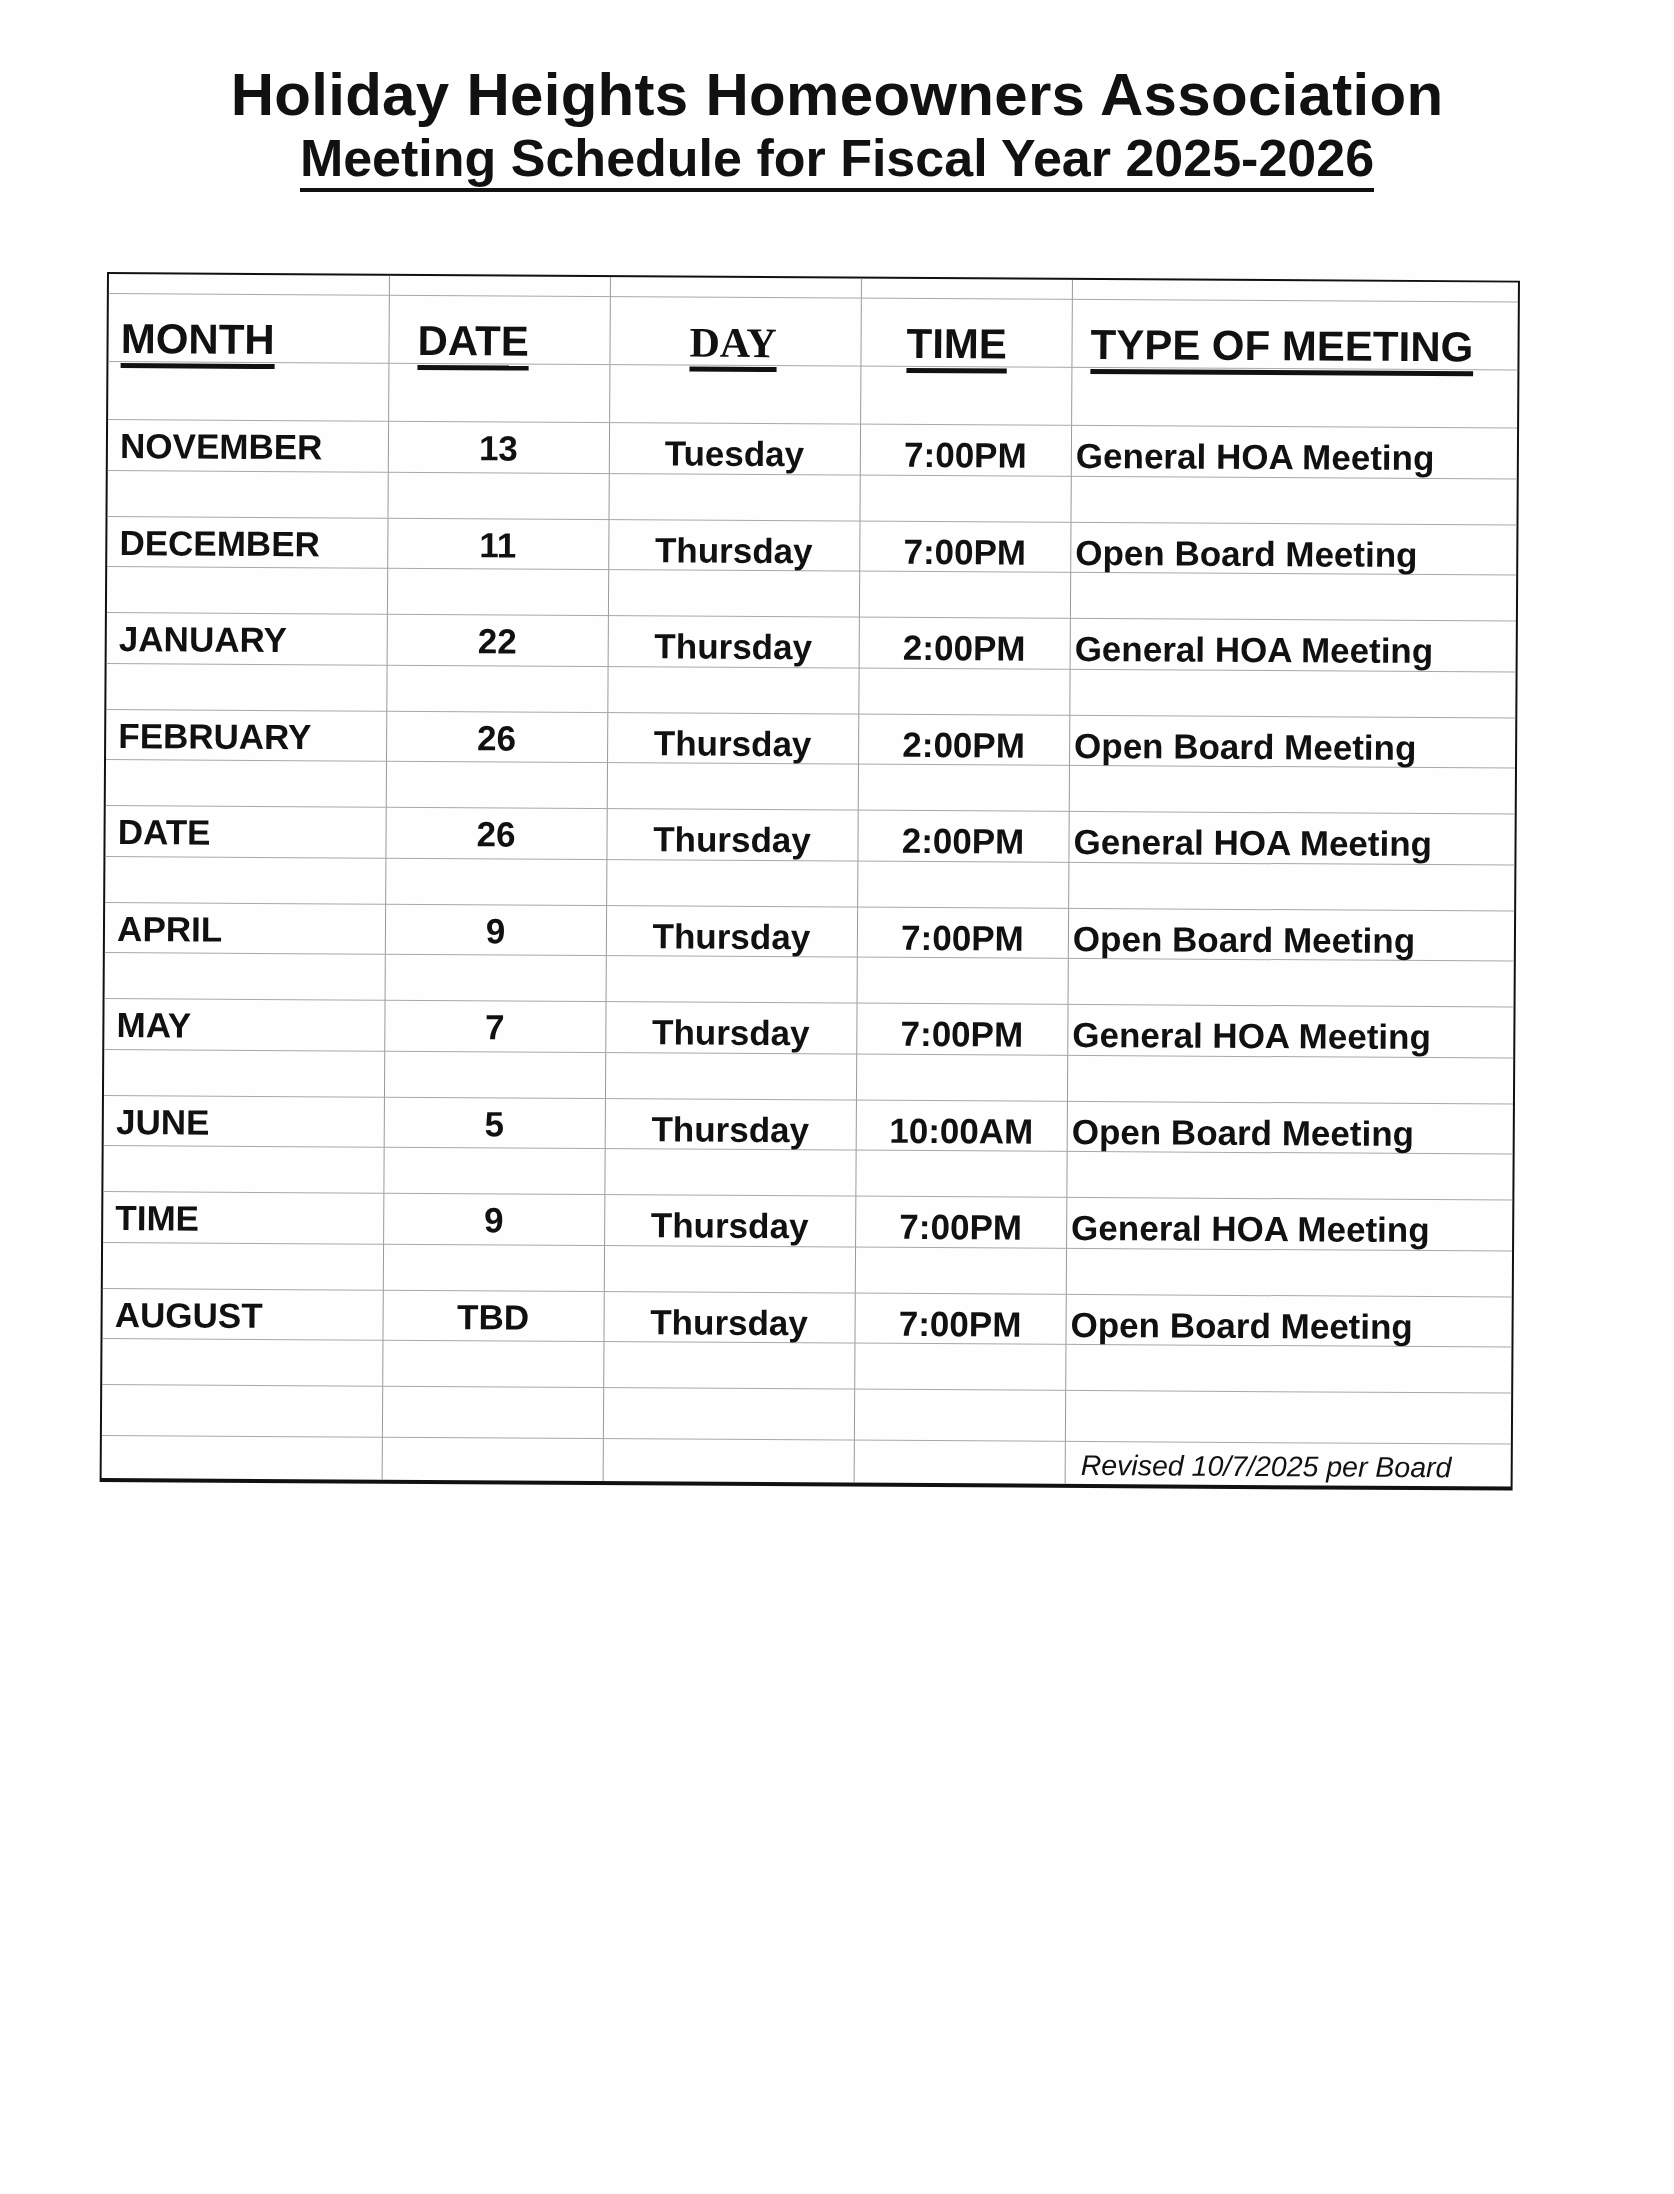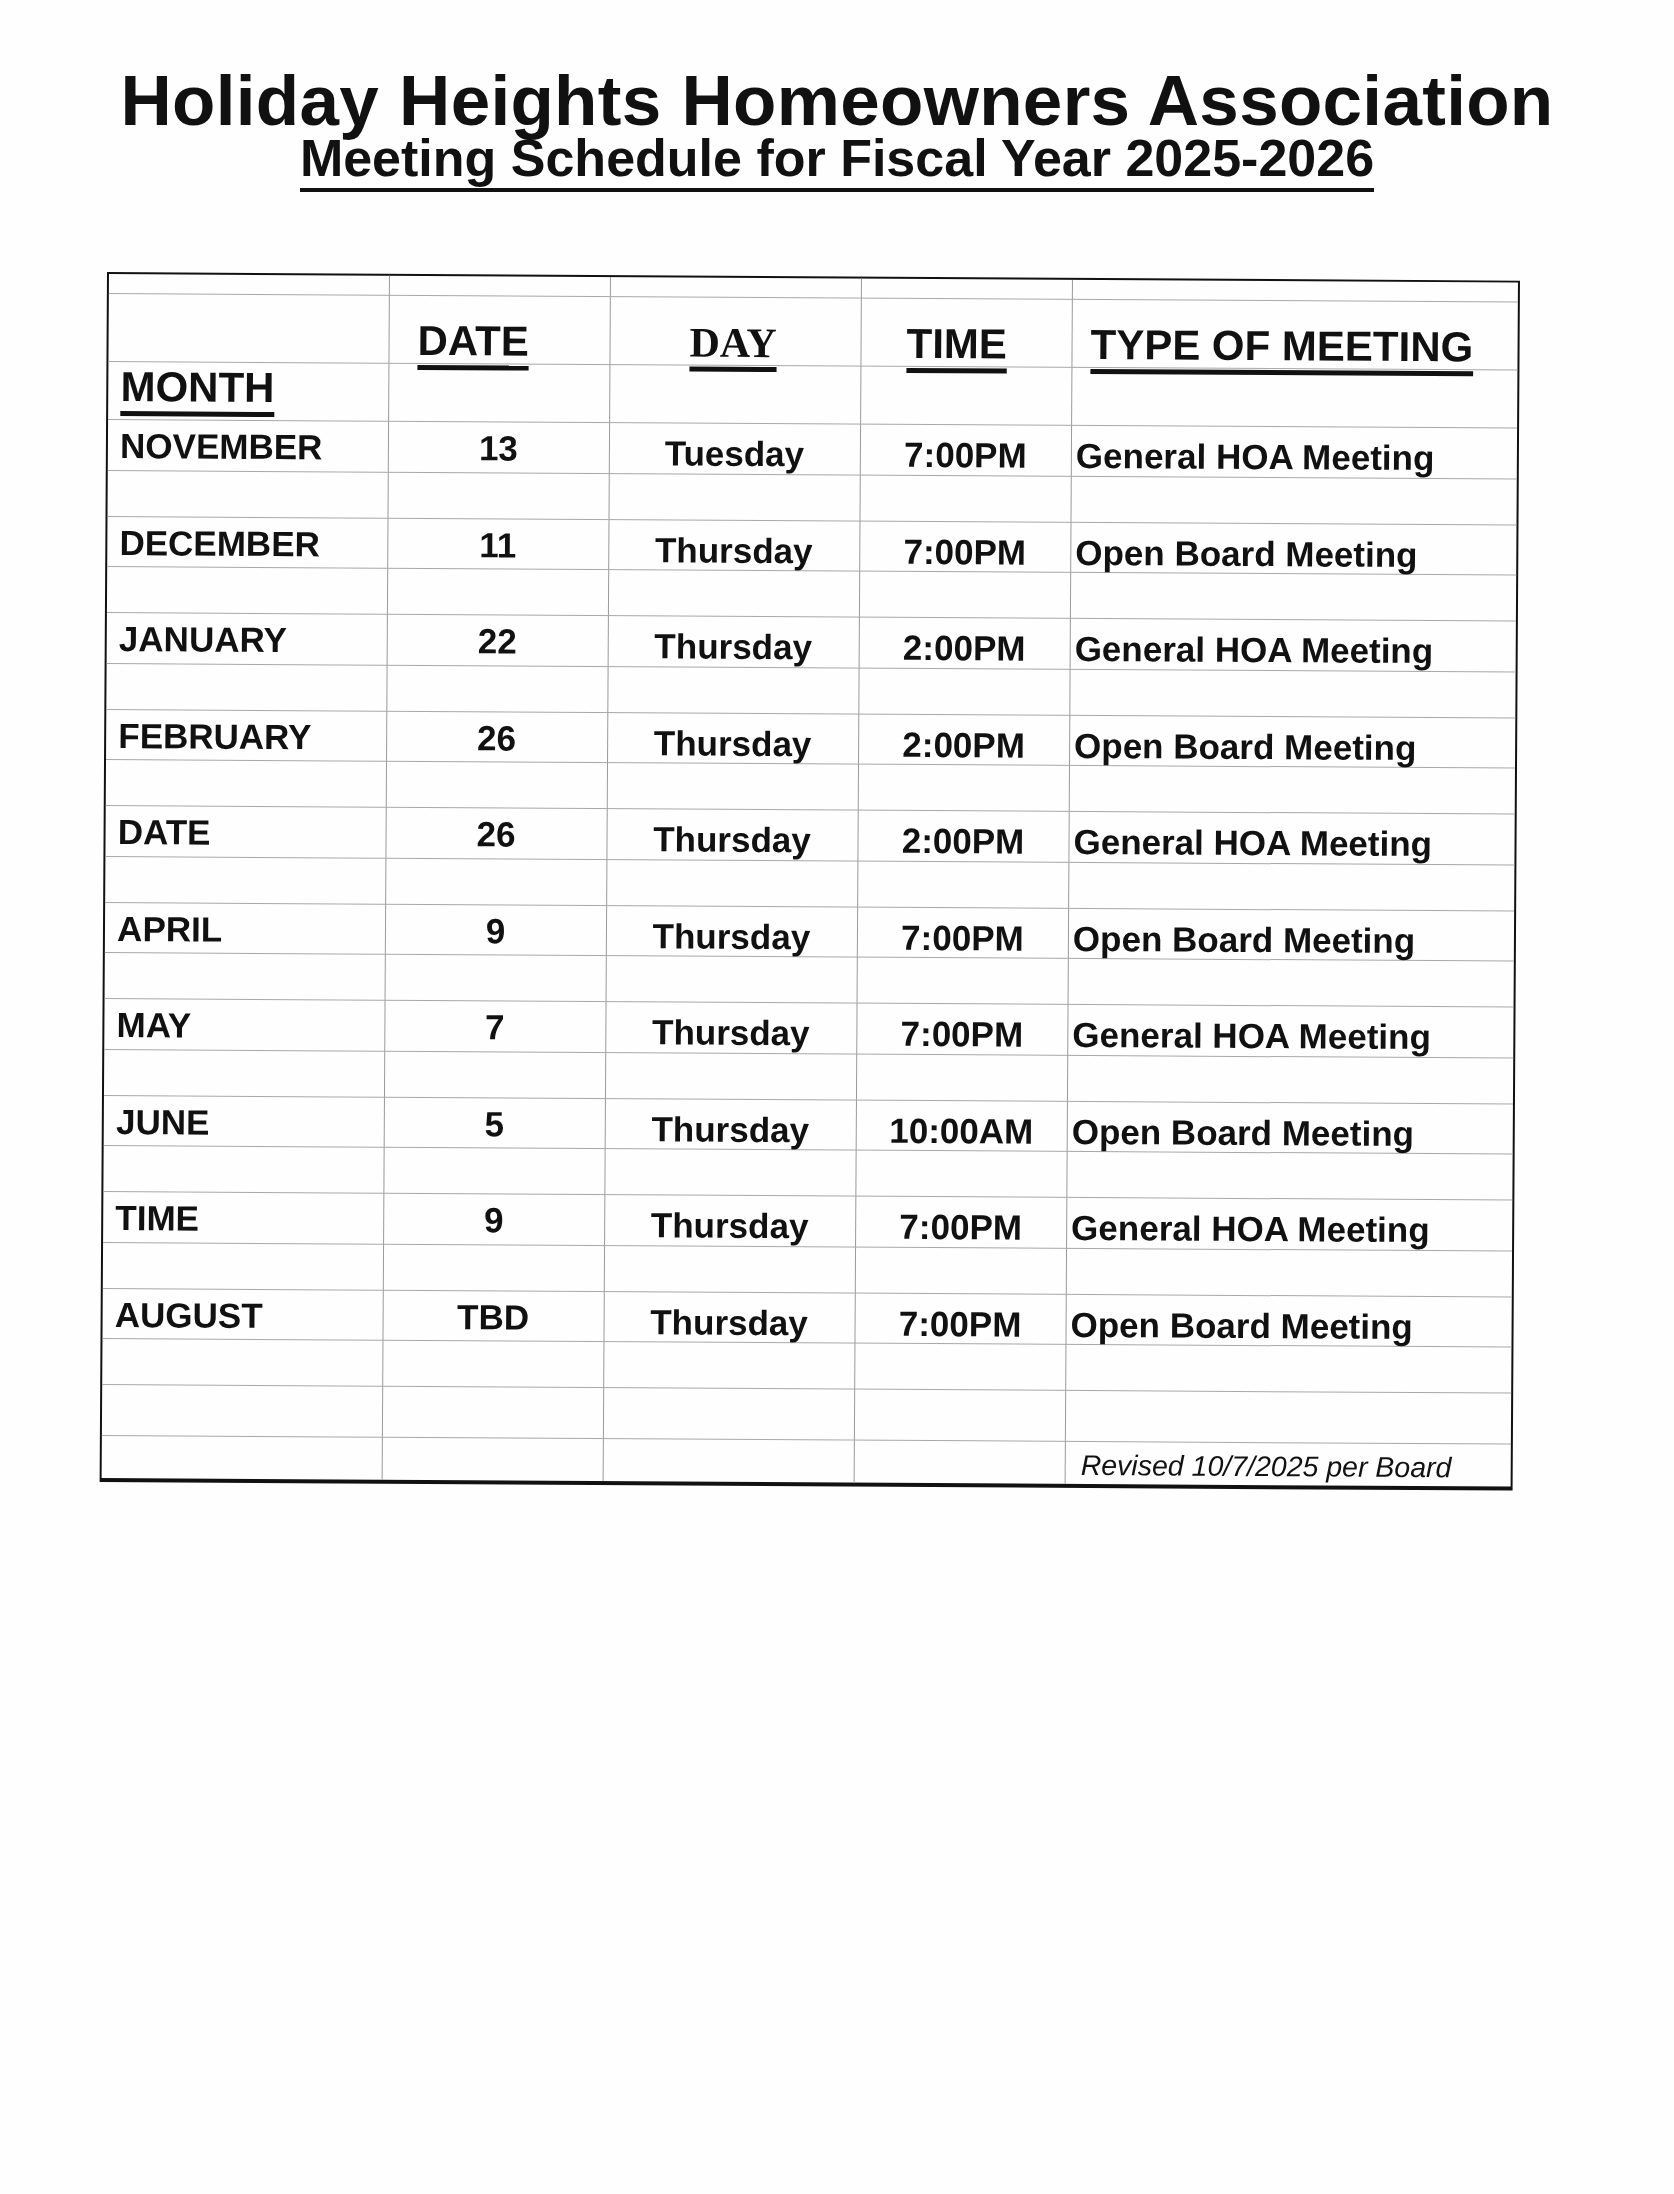--- a/index.html
+++ b/index.html
@@ -1,20 +1,20 @@
 <!DOCTYPE html>
 <html style="font-size:11px"><head>
 <meta charset="utf-8">
 <style>
   html, body { margin: 0; padding: 0; background: #ffffff; }
   body { width: 1674px; height: 2194px; position: relative; overflow: hidden;
          font-family: "Liberation Sans", sans-serif; color: #111; }
   .page { position: absolute; inset: 0; background: #fefefe; }
   .title { position: absolute; left: 0; width: 1674px; text-align: center; font-weight: bold; }
-  .t1 { top: 60px; font-size: 71px; letter-spacing: 0.3px; }
+  .t1 { top: 60px; font-size: 60px; letter-spacing: 0.3px; }
   .t2 { top: 128px; font-size: 52px; }
   .t2 span { border-bottom: 4.8px solid #111; padding-bottom: 1.4px; }
   .t3 { top: 192px; font-size: 39px; }
   .table { position: absolute; left: 107px; top: 272px; width: 1413px; height: 1210px;
            border: 2.7px solid #111; border-bottom-width: 4.1px; box-sizing: border-box;
            transform: rotate(0.35deg); transform-origin: 0 0; }
   .vline { position: absolute; top: 0; bottom: 0; width: 0; border-left: 1px solid #9a9a9a; }
   .hline { position: absolute; left: 0; right: 0; height: 0; border-top: 1.4px solid #a8a8a8; }
   .cell { position: absolute; font-weight: bold; font-size: 35px; white-space: nowrap; }
   .hdr { position: absolute; font-weight: bold; font-size: 42px; text-decoration: underline;
@@ -27,21 +27,21 @@
   .revised { position: absolute; left: 979px; top: 1169px; font-size: 28.5px; font-style: italic; white-space: nowrap; }
 </style>
 </head>
 <body>
 
 <div class="page">
   <div class="title t1">Holiday Heights Homeowners Association</div>
   <div class="title t2"><span>Meeting Schedule for Fiscal Year 2025-2026</span></div>
 
   <div class="table" id="sched">
-    <div class="hdr c-month" style="top:41px;margin-top:48px;">MONTH</div>
+    <div class="hdr c-month" style="top:41px;">MONTH</div>
     <div class="hdr" style="left:309px;top:41px;">DATE</div>
     <div class="hdr" style="left:581px;top:41px;font-family:Liberation Serif, serif;">DAY</div>
     <div class="hdr" style="left:798px;top:41px;">TIME</div>
     <div class="hdr" style="left:982px;top:41px;">TYPE OF MEETING</div>
     <div class="revised">Revised 10/7/2025 per Board</div>
   <div class="vline" style="left: 280px;"></div>
       <div class="vline" style="left: 501px;"></div>
       <div class="vline" style="left: 752px;"></div>
       <div class="vline" style="left: 963px;"></div>
       <div class="hline" style="top: 19px;"></div>

